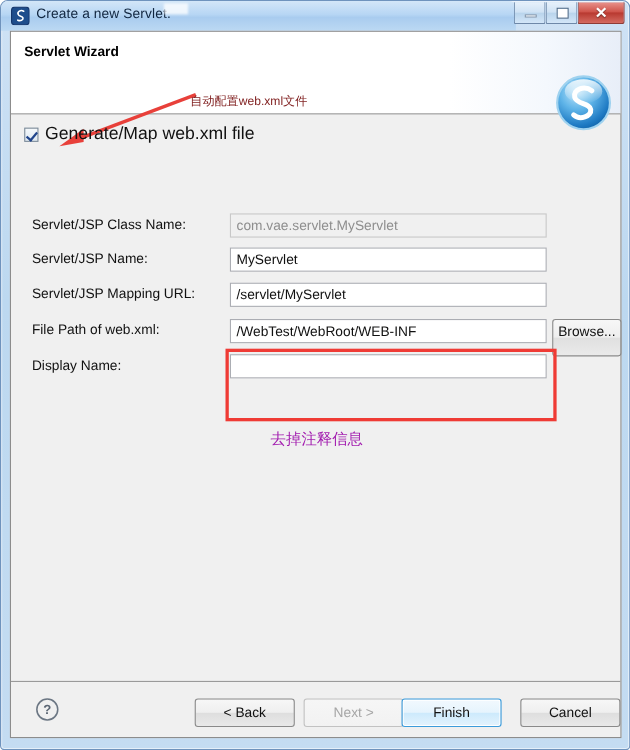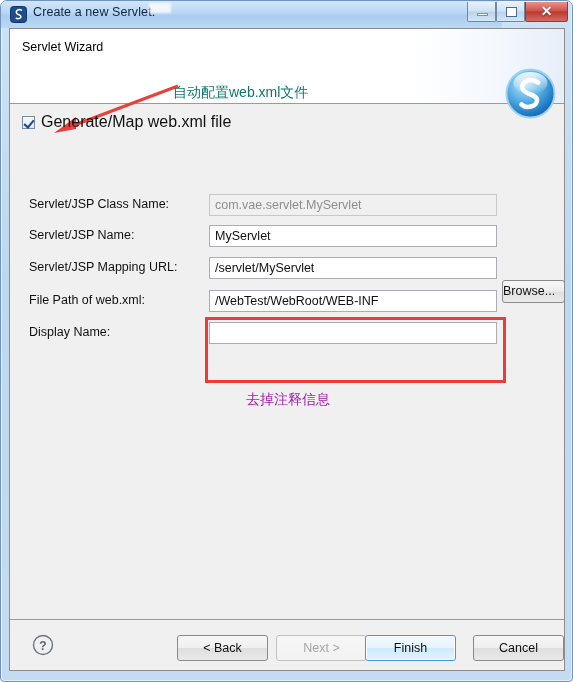--- a/index.html
+++ b/index.html
@@ -26,21 +26,20 @@
     border: 1px solid #6f93bd;
     box-shadow: inset 0 0 0 1px rgba(255,255,255,0.55);
   }
   #titlebar {
     position: absolute;
     left: 0; top: 0;
     width: 468px;
     height: 27px;
     border-radius: 6px 6px 0 0;
     background: linear-gradient(to bottom, #d3e6f8 0%, #b7d6f4 45%, #a9ccef 55%, #bcd9f3 100%);
-    padding-left: 33px;
   }
   #title-icon {
     position: absolute;
     left: 9px; top: 5px;
     width: 17px; height: 17px;
   }
   #title-text {
     position: absolute;
     left: 32px; top: 4px;
     font-size: 12.5px;
@@ -129,41 +128,41 @@
     width: 554px;
     height: 75px;
     background: linear-gradient(to right, #ffffff 0%, #ffffff 72%, #f4f8fd 88%, #e8eef8 100%);
     border-bottom: 1px solid #9a9a9a;
     box-sizing: border-box;
   }
   #header-title {
     position: absolute;
     left: 12px; top: 11px;
     font-size: 12.5px;
-    font-weight: normal;
+    font-weight: bold;
     color: #000000;
   }
   #header-logo {
     position: absolute;
     left: 494px; top: 38px;
     width: 53px; height: 53px;
   }
 
   
   #anno-arrow {
     position: absolute;
     left: 40px; top: 52px;
     width: 140px; height: 58px;
     pointer-events: none;
   }
   #anno-top-text {
     position: absolute;
     left: 163px; top: 55px;
-    font-size: 14px;
-    color: #0f766e;
+    font-size: 11px;
+    color: #7f1d1d;
     white-space: nowrap;
   }
   #anno-bottom-text {
     position: absolute;
     left: 236px; top: 362px;
     font-size: 14px;
     color: #a21caf;
     white-space: nowrap;
   }
   #anno-box {
@@ -243,29 +242,29 @@
     border-color: #c8c8c8;
     color: #8e8e8e;
   }
   .finput.focused {
     border-color: #7eb4ea;
   }
 
   
   #browse-btn {
     position: absolute;
-    left: 492px; top: 251px;
-    width: 63px; height: 23px;
+    left: 492px; top: 261px;
+    width: 63px; height: 34px;
     box-sizing: border-box;
     border: 1px solid #8a8a8a;
     border-radius: 3px;
     background: linear-gradient(to bottom, #f7f7f7 0%, #eeeeee 48%, #e0e0e0 52%, #eaeaea 100%);
     font-size: 12.5px;
     color: #111111;
-    text-align: left;
+    text-align: center;
     line-height: 21px;
     cursor: default;
   }
 
   
   #footer-sep {
     position: absolute;
     left: 0; top: 590px;
     width: 554px;
     height: 1px;

